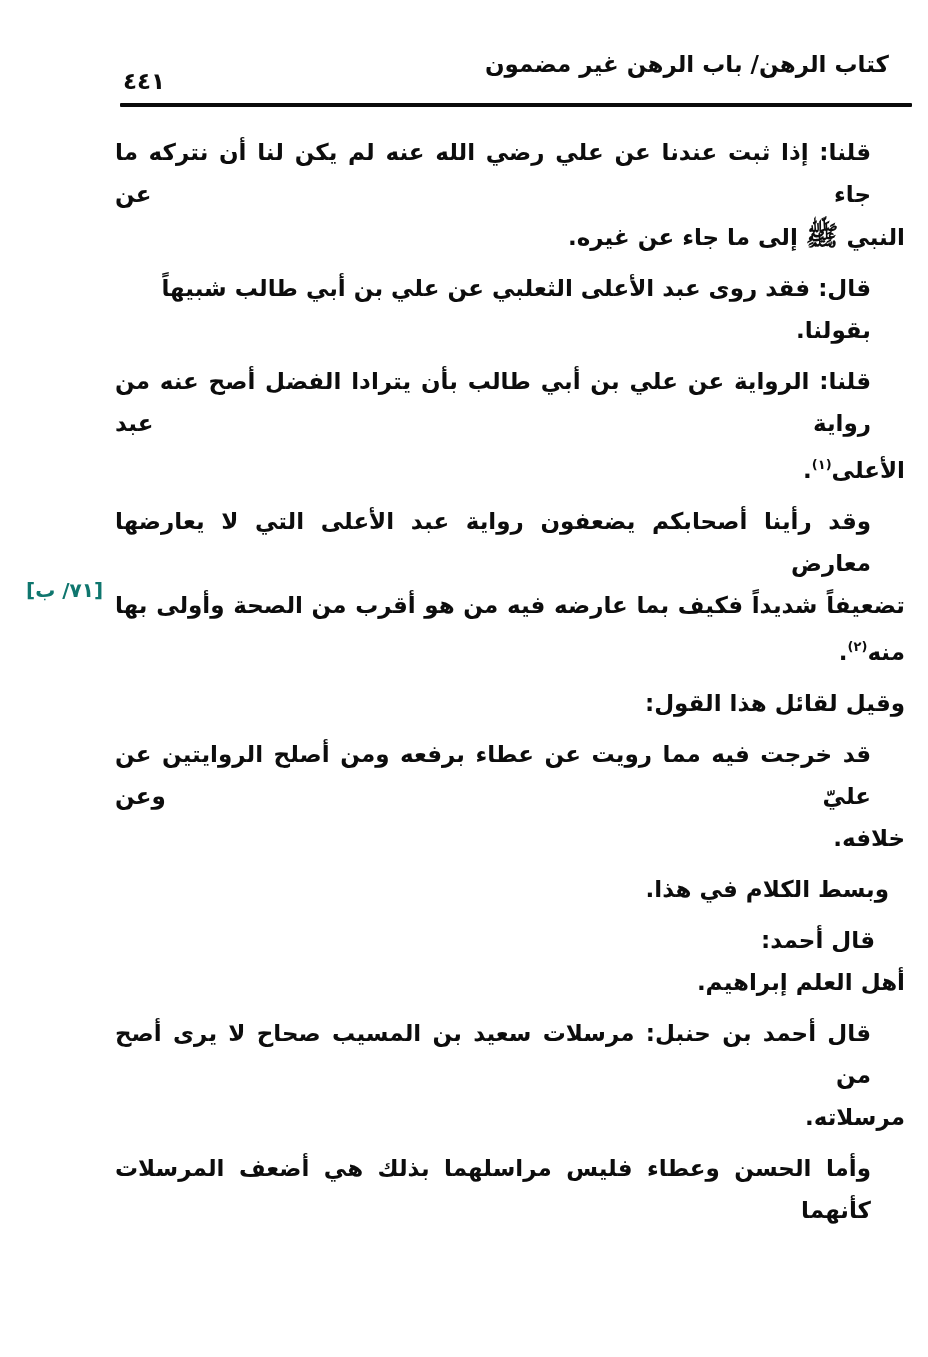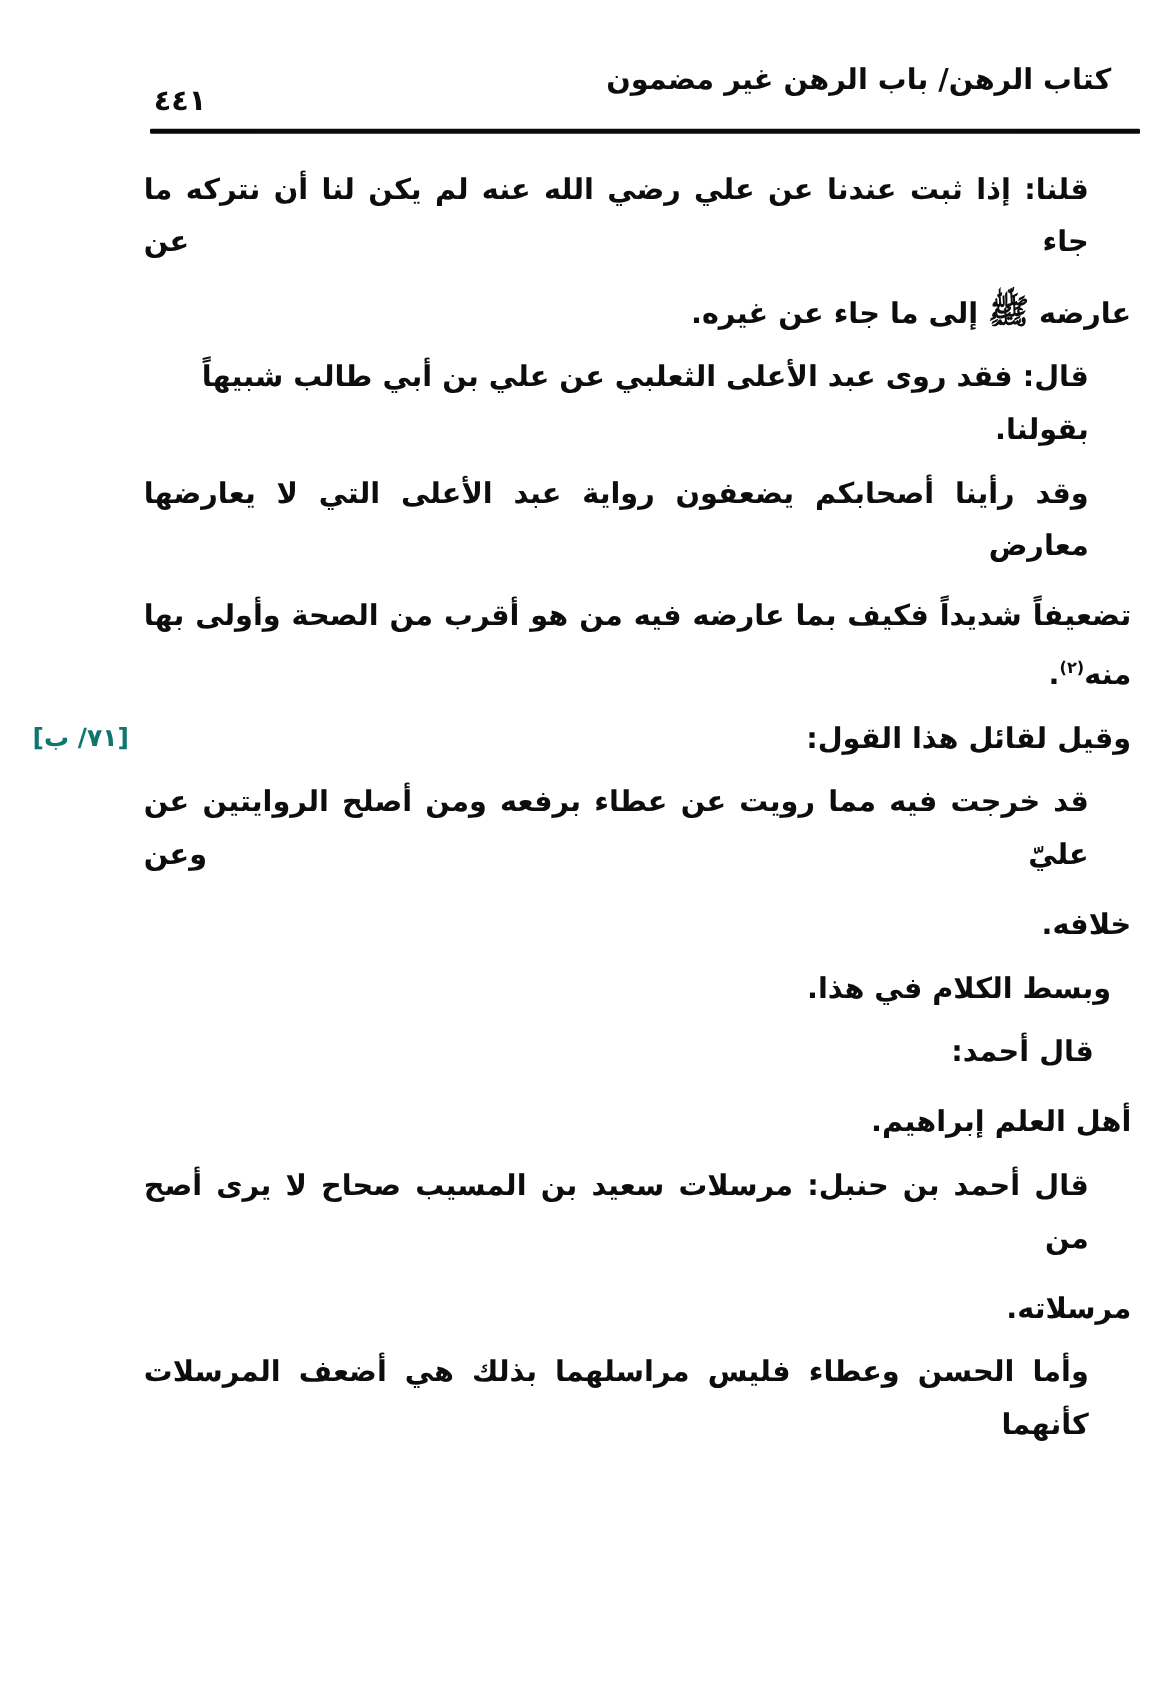--- a/index.html
+++ b/index.html
@@ -20,21 +20,21 @@
     direction:ltr;padding:34px 23px 6px 123px;
   }
   .page-num{font-size:23px;font-weight:bold;letter-spacing:1px;}
   .title{font-size:23px;font-weight:bold;margin:16px;direction:rtl;line-height:28px;}
   .rule{height:4px;background:#0a0a0a;margin:3px 16px 0 120px;border-radius:1px;}
   
   .body{
     direction:rtl;margin:24px 23px 0 115px;width:790px;
     font-size:23px;font-weight:bold;line-height:42px;
   }
-  .line{text-align:right;white-space:normal;margin-top:14px;}
+  .line{text-align:right;white-space:normal;}
   .line.just{text-align:justify;text-align-last:justify;}
   .line.gap{margin-top:9px;}
   .sup{font-size:13px;vertical-align:9px;font-weight:bold;}
   .saw{font-size:27px;}
   
   .margin-note{
     position:absolute;left:26px;top:578px;direction:rtl;
     font-size:20px;font-weight:bold;color:#0f766e;
   }
 </style>
@@ -45,22 +45,24 @@
 
   <header class="header">
     <span class="page-num">٤٤١</span>
     <h1 class="title">كتاب الرهن/ باب الرهن غير مضمون</h1>
   </header>
 
   <div class="rule"></div>
 
   <main class="body" id="body-lines">
       <div class="line just" style="padding-right: 34px;"><span>قلنا: إذا ثبت عندنا عن علي رضي الله عنه لم يكن لنا أن نتركه ما جاء عن</span></div>
-      <div class="line"><span>عارضه </span><span class="saw">ﷺ</span><span> إلى ما جاء عن غيره.</span></div>
+      <div class="line"><span>النبي </span><span class="saw">ﷺ</span><span> إلى ما جاء عن غيره.</span></div>
       <div class="line gap" style="padding-right: 34px;"><span>قال: فقد روى عبد الأعلى الثعلبي عن علي بن أبي طالب شبيهاً بقولنا.</span></div>
+      <div class="line just gap" style="padding-right: 34px;"><span>قلنا: الرواية عن علي بن أبي طالب بأن يترادا الفضل أصح عنه من رواية عبد</span></div>
+      <div class="line"><span>الأعلى</span><span class="sup">(١)</span><span>.</span></div>
       <div class="line just gap" style="padding-right: 34px;"><span>وقد رأينا أصحابكم يضعفون رواية عبد الأعلى التي لا يعارضها معارض</span></div>
       <div class="line just"><span>تضعيفاً شديداً فكيف بما عارضه فيه من هو أقرب من الصحة وأولى بها منه</span><span class="sup">(٢)</span><span>.</span></div>
       <div class="line gap"><span>وقيل لقائل هذا القول:</span></div>
       <div class="line just gap" style="padding-right: 34px;"><span>قد خرجت فيه مما رويت عن عطاء برفعه ومن أصلح الروايتين عن عليّ وعن</span></div>
       <div class="line"><span>خلافه.</span></div>
       <div class="line gap" style="padding-right: 16px;"><span>وبسط الكلام في هذا.</span></div>
       <div class="line gap" style="padding-right: 30px;"><span>قال أحمد:</span></div>
       <div class="line"><span>أهل العلم إبراهيم.</span></div>
       <div class="line just gap" style="padding-right: 34px;"><span>قال أحمد بن حنبل: مرسلات سعيد بن المسيب صحاح لا يرى أصح من</span></div>
       <div class="line"><span>مرسلاته.</span></div>

